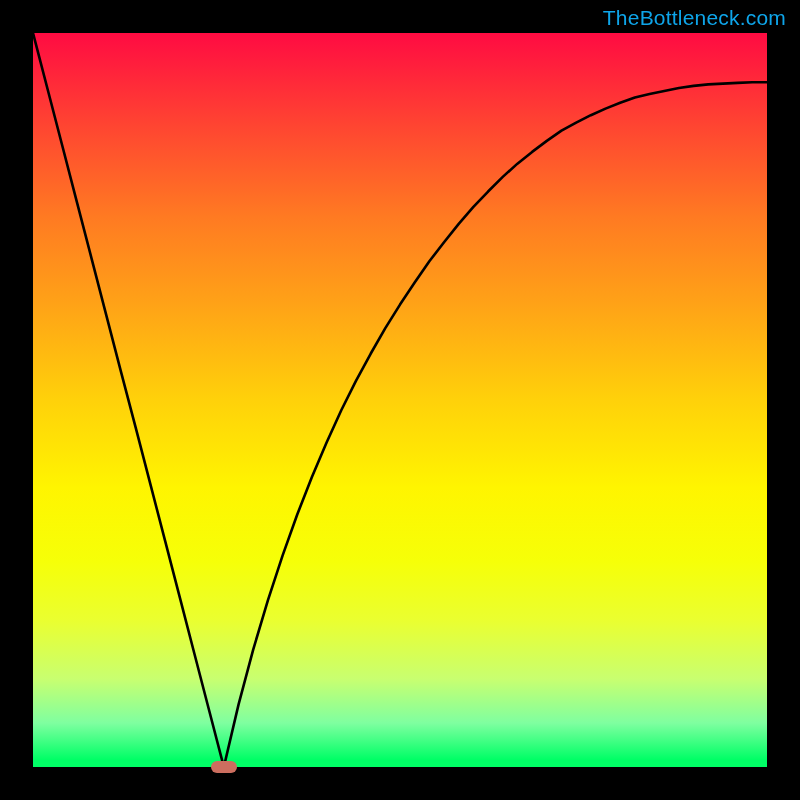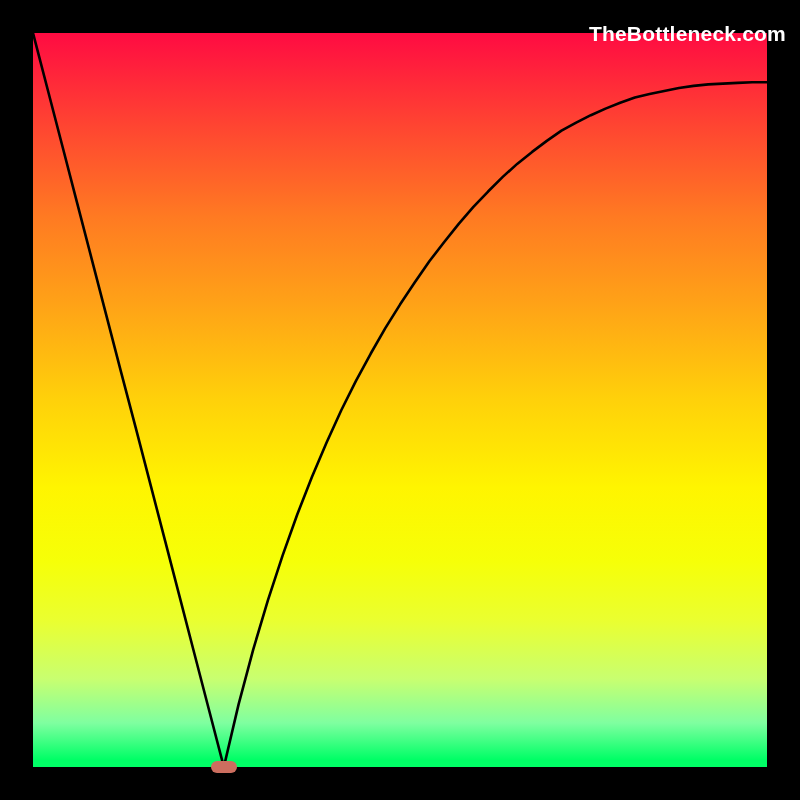--- a/index.html
+++ b/index.html
@@ -40,26 +40,26 @@
   .minimum-marker {
     position: absolute;
     width: 26px;
     height: 12px;
     border-radius: 6px;
     background: #cc6e5f;
     transform: translate(-50%, -50%);
   }
   .attribution {
     position: absolute;
-    top: 22px;
+    top: 6px;
     right: 14px;
     font-family: Arial, Helvetica, sans-serif;
     font-size: 21px;
-    font-weight: 700;
-    color: #ffffff;
+    font-weight: 400;
+    color: #0ea5e9;
     letter-spacing: 0.2px;
     user-select: none;
   }
 </style>
 </head>
 <body>
 <div class="frame">
 
   <div class="plot-area">
 

